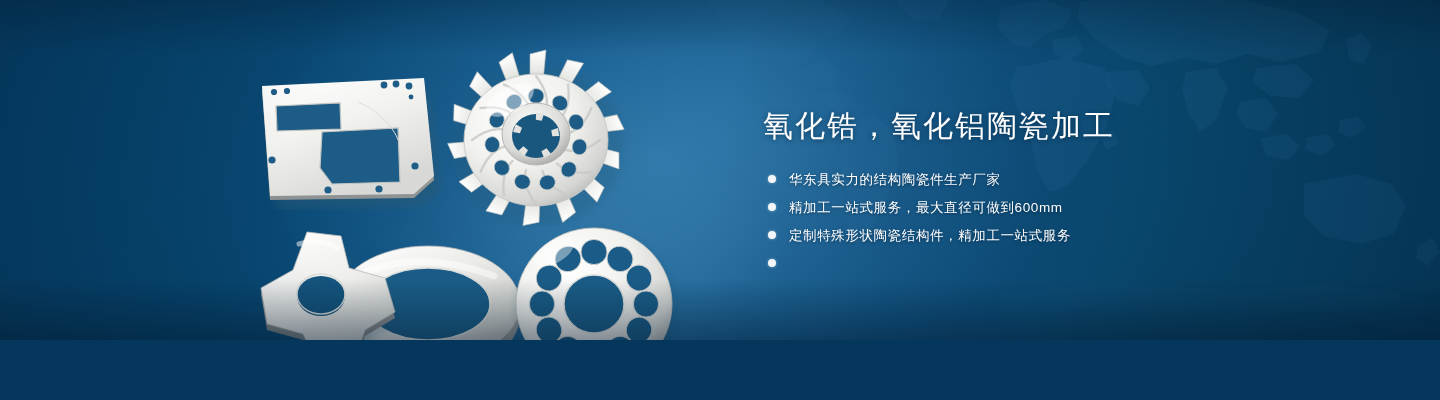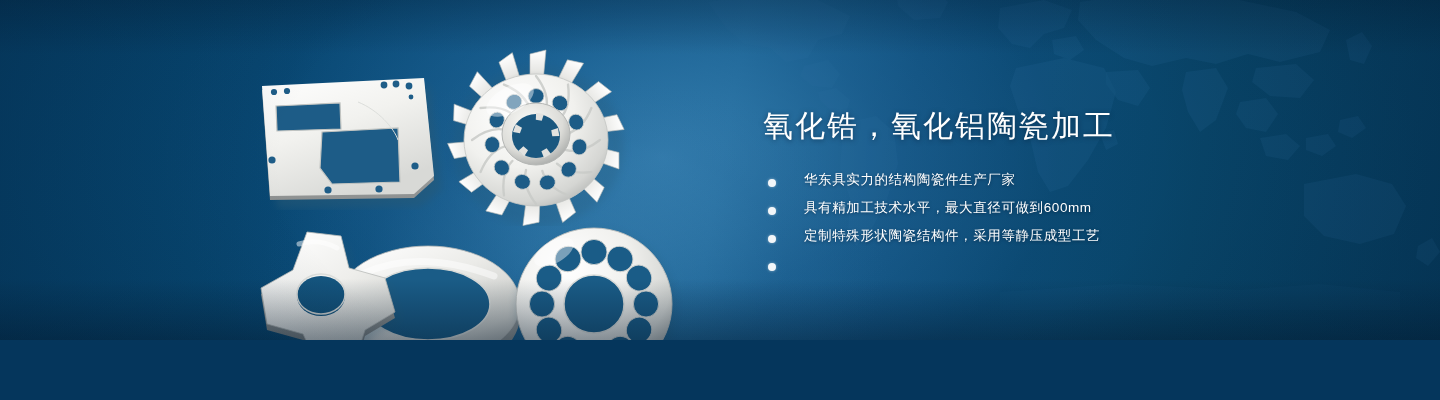--- a/index.html
+++ b/index.html
@@ -77,24 +77,23 @@
     font-size:30px;
     line-height:1.2;
     letter-spacing:2px;
     font-weight:400;
     text-shadow:0 1px 5px rgba(0,25,50,.55);
     white-space:nowrap;
   }
   .bullets{ margin-top:26px; list-style:none; }
   .bullet{
     display:flex;
-    align-items:center;
+    align-items:flex-start;
     margin-bottom:8px;
     min-height:20px;
-    gap:15px;
   }
   .dot{
     flex:0 0 auto;
     width:8px; height:8px;
     border-radius:50%;
     background:#f2f6f9;
     margin:5px 13px 0 5px;
     box-shadow:0 0 3px rgba(255,255,255,.45);
   }
   .bullet-text{
@@ -517,26 +516,26 @@
 
     <ul class="bullets">
 
       <li class="bullet">
         <span class="dot"></span>
         <span class="bullet-text">华东具实力的结构陶瓷件生产厂家</span>
       </li>
 
       <li class="bullet">
         <span class="dot"></span>
-        <span class="bullet-text">具有精加工技术水平，最大直径可做到600mm</span>
+        <span class="bullet-text">精加工一站式服务，最大直径可做到600mm</span>
       </li>
 
       <li class="bullet">
         <span class="dot"></span>
-        <span class="bullet-text">定制特殊形状陶瓷结构件，采用等静压成型工艺</span>
+        <span class="bullet-text">定制特殊形状陶瓷结构件，精加工一站式服务</span>
       </li>
 
       <li class="bullet">
         <span class="dot"></span>
       </li>
 
     </ul>
   </div>
 
 </div>

